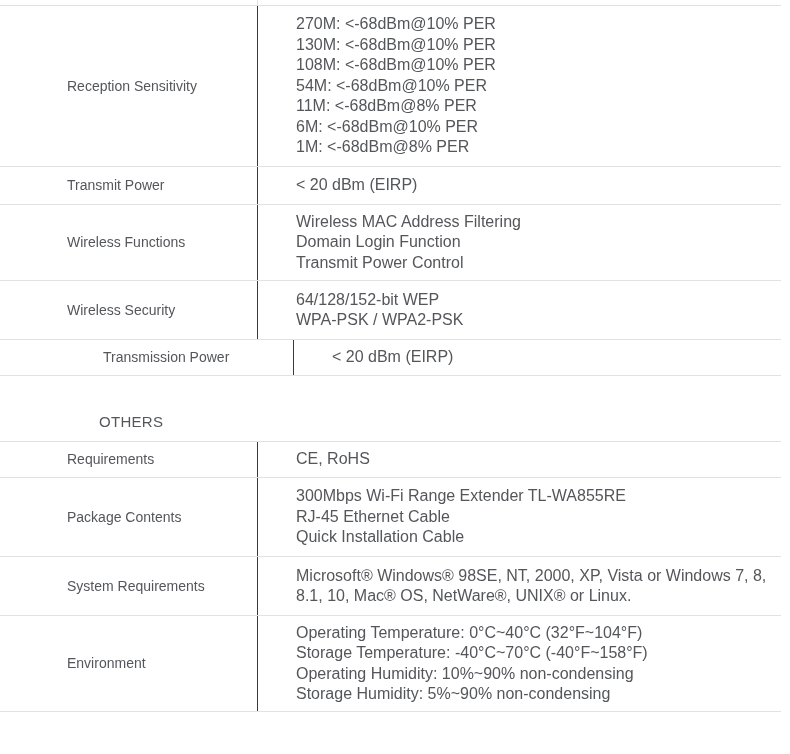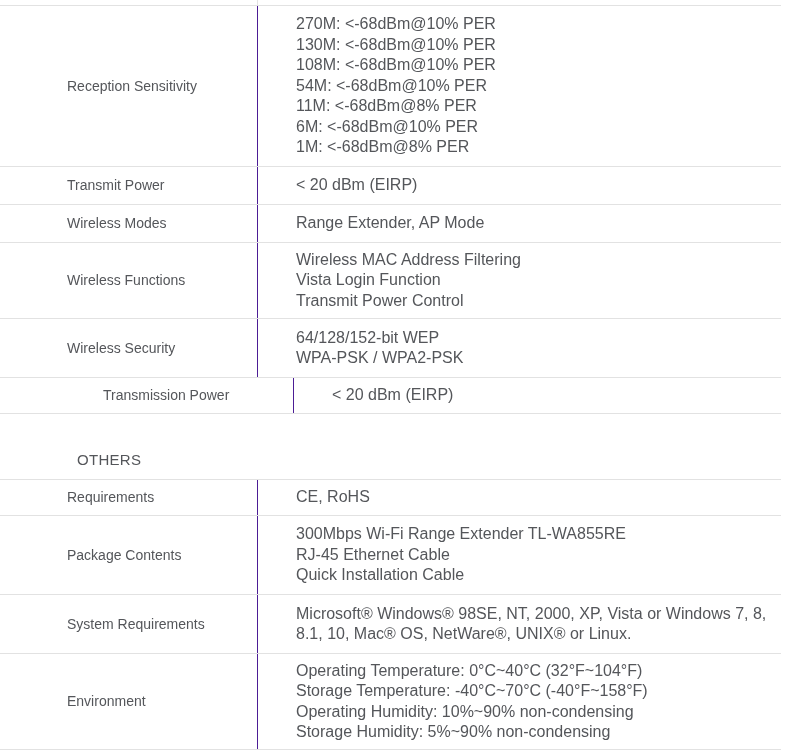--- a/index.html
+++ b/index.html
@@ -42,21 +42,21 @@
   }
   .partial-row .stub {
     width: 258px; flex: 0 0 258px;
     border-right: 1px solid #e2e2e2;
   }
   .section-gap {
     width: 781px; height: 65px;
     padding-top: 38px;
   }
   .section-header {
-    padding-left: 77px;
+    padding-left: 99px;
     font-size: 15px;
     line-height: 15px;
     color: #54565a;
     letter-spacing: 0.3px;
   }
   
   .h161 { height: 161px; }
   .h38  { height: 38px; }
   .h76  { height: 76px; }
   .h59  { height: 59px; }
@@ -89,32 +89,26 @@
       </div>
     </div>
 
     <div class="row h38">
       <div class="cell-label">Transmit Power</div>
       <div class="cell-value">
         <div>&lt; 20 dBm (EIRP)</div>
       </div>
     </div>
 
-    <div class="row h38">
-      <div class="cell-label">Wireless Modes</div>
-      <div class="cell-value">
-        <div>Range Extender, AP Mode</div>
-      </div>
-    </div>
 
     <div class="row h76">
       <div class="cell-label">Wireless Functions</div>
       <div class="cell-value">
         <div>Wireless MAC Address Filtering</div>
-        <div>Vista Login Function</div>
+        <div>Domain Login Function</div>
         <div>Transmit Power Control</div>
       </div>
     </div>
 
     <div class="row h59">
       <div class="cell-label">Wireless Security</div>
       <div class="cell-value">
         <div>64/128/152-bit WEP</div>
         <div>WPA-PSK / WPA2-PSK</div>
       </div>

